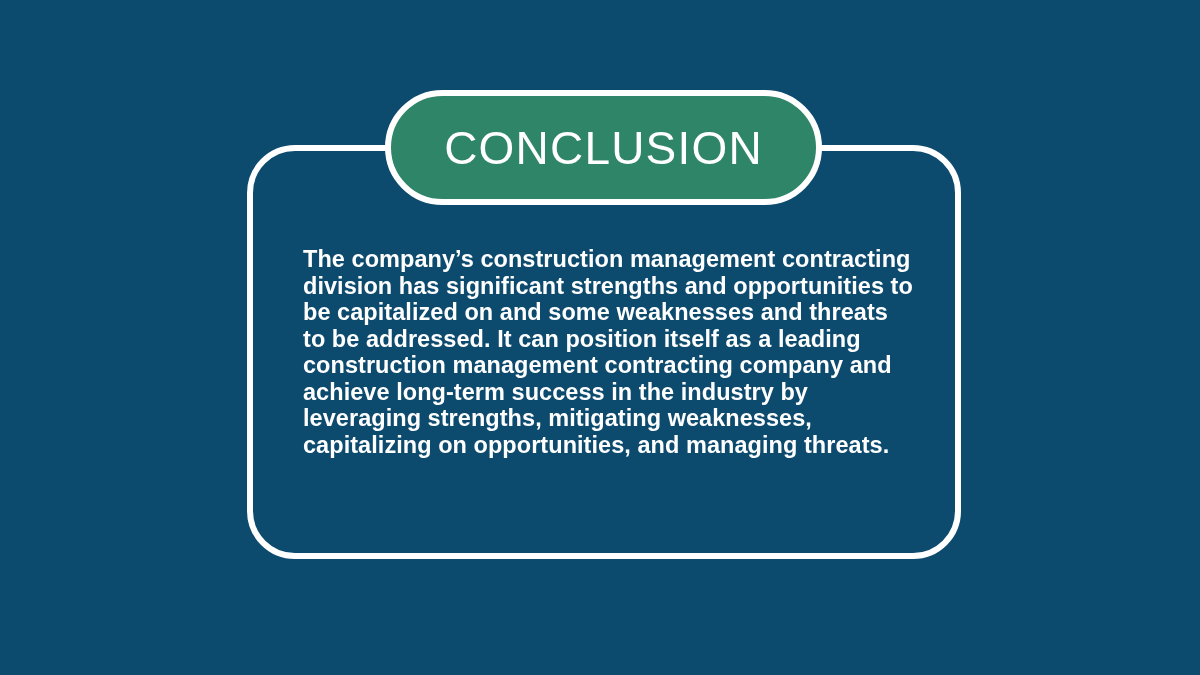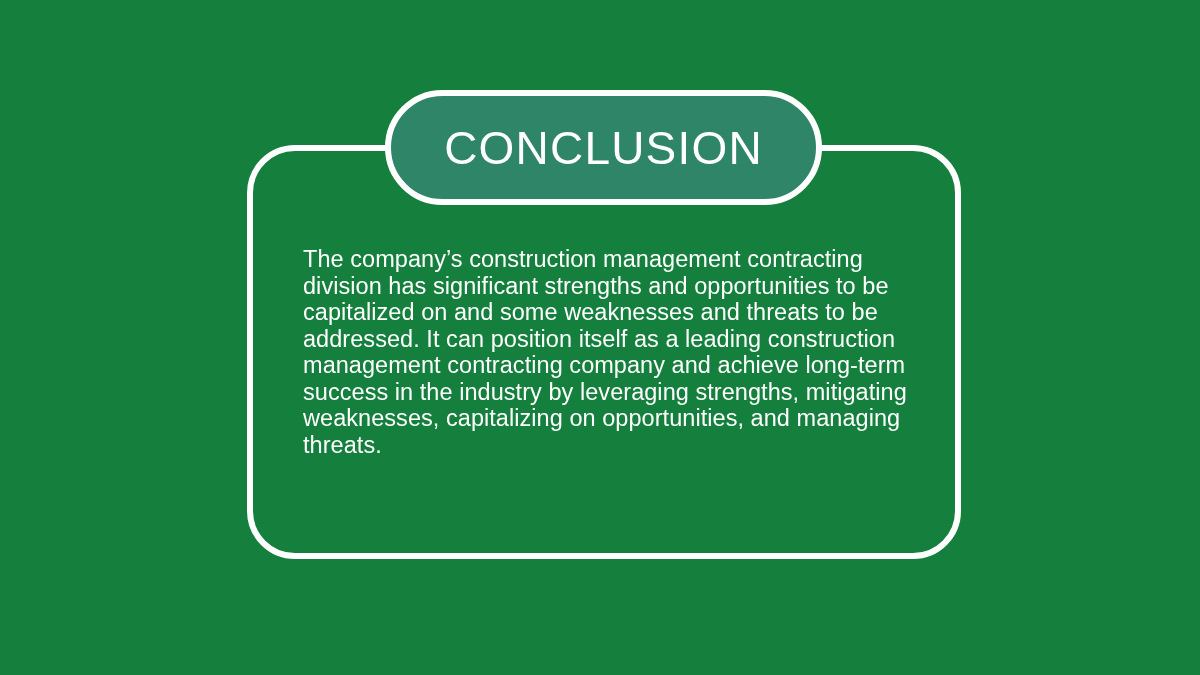--- a/index.html
+++ b/index.html
@@ -11,21 +11,21 @@
     height: 675px;
     overflow: hidden;
     font-family: "Liberation Sans", sans-serif;
     background: #44c398;
   }
 
   .slide {
     position: relative;
     width: 1200px;
     height: 675px;
-    background: #15803d;
+    background: #0c4a6e;
     box-sizing: border-box;
   }
 
   
   .frame {
     position: absolute;
     left: 247px;
     top: 145px;
     width: 714px;
     height: 414px;
@@ -70,21 +70,21 @@
     top: 246px;
     width: 610px;
     z-index: 2;
   }
 
   .body-text {
     margin: 0;
     color: #ffffff;
     font-family: "Liberation Sans", sans-serif;
     font-size: 23.5px;
-    font-weight: 400;
+    font-weight: 700;
     line-height: 26.5px;
     letter-spacing: 0.05px;
     text-align: left;
     white-space: pre-line;
   }
 </style>
 </head>
 <body>
 
 <div class="slide">

